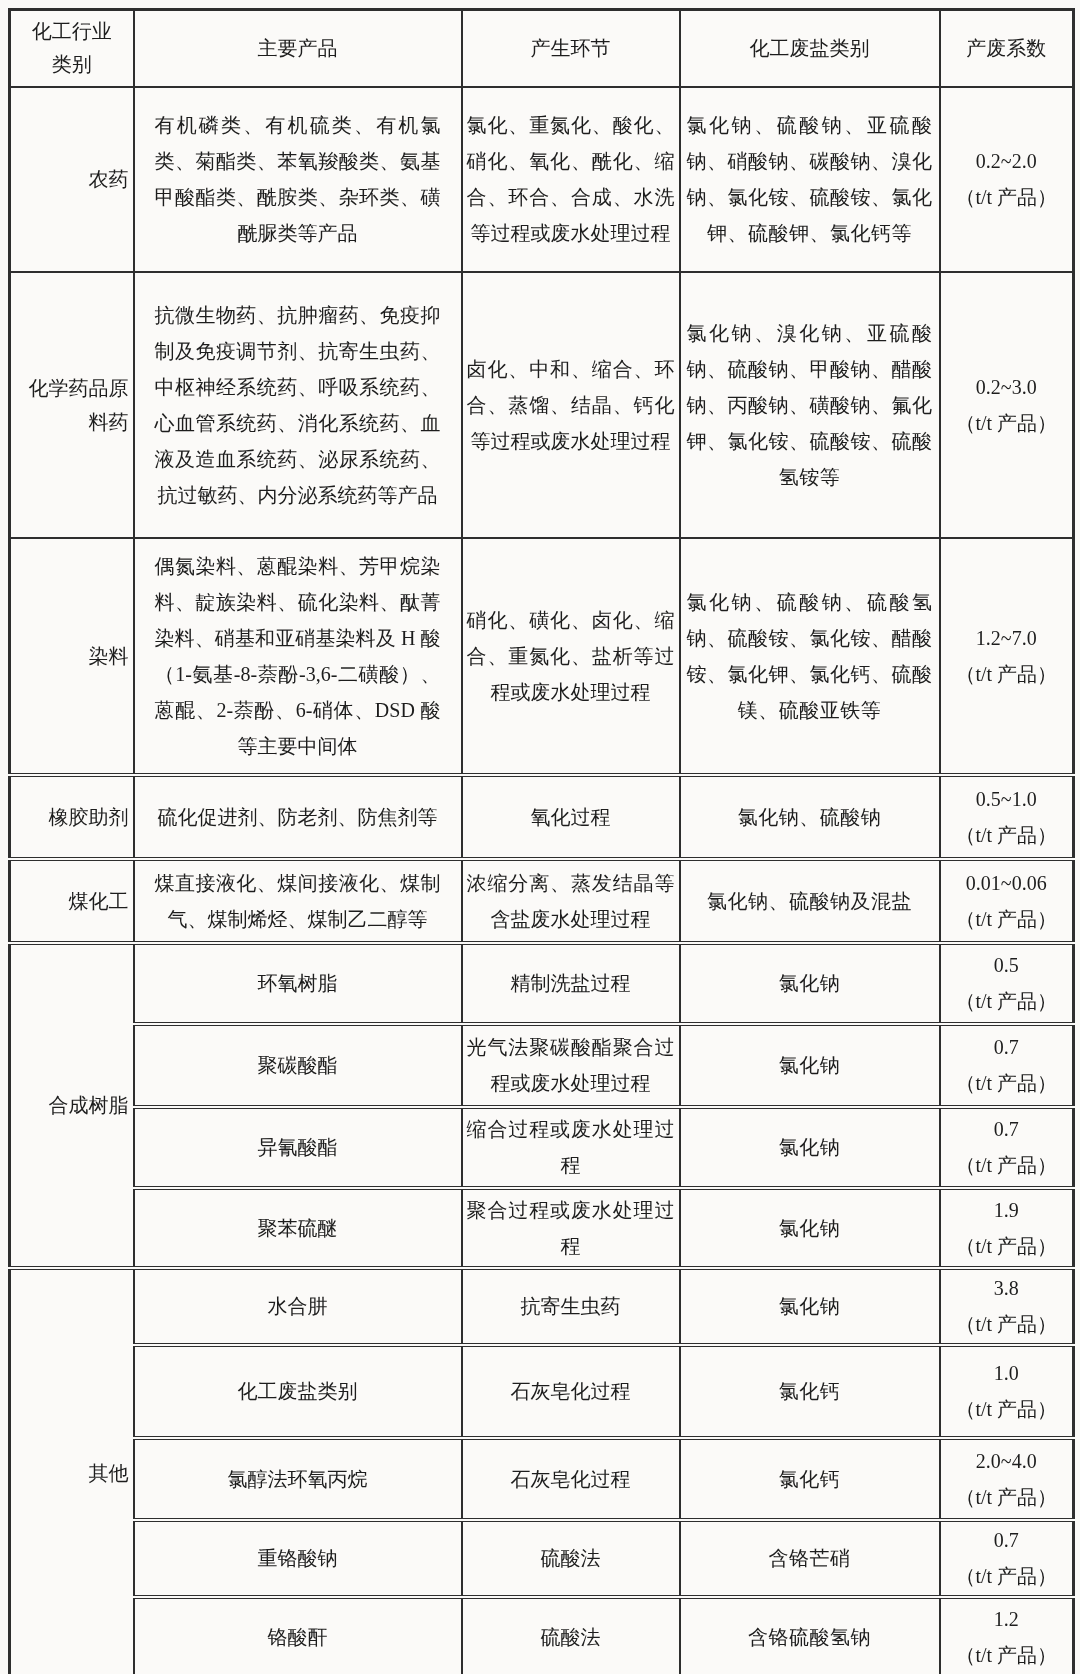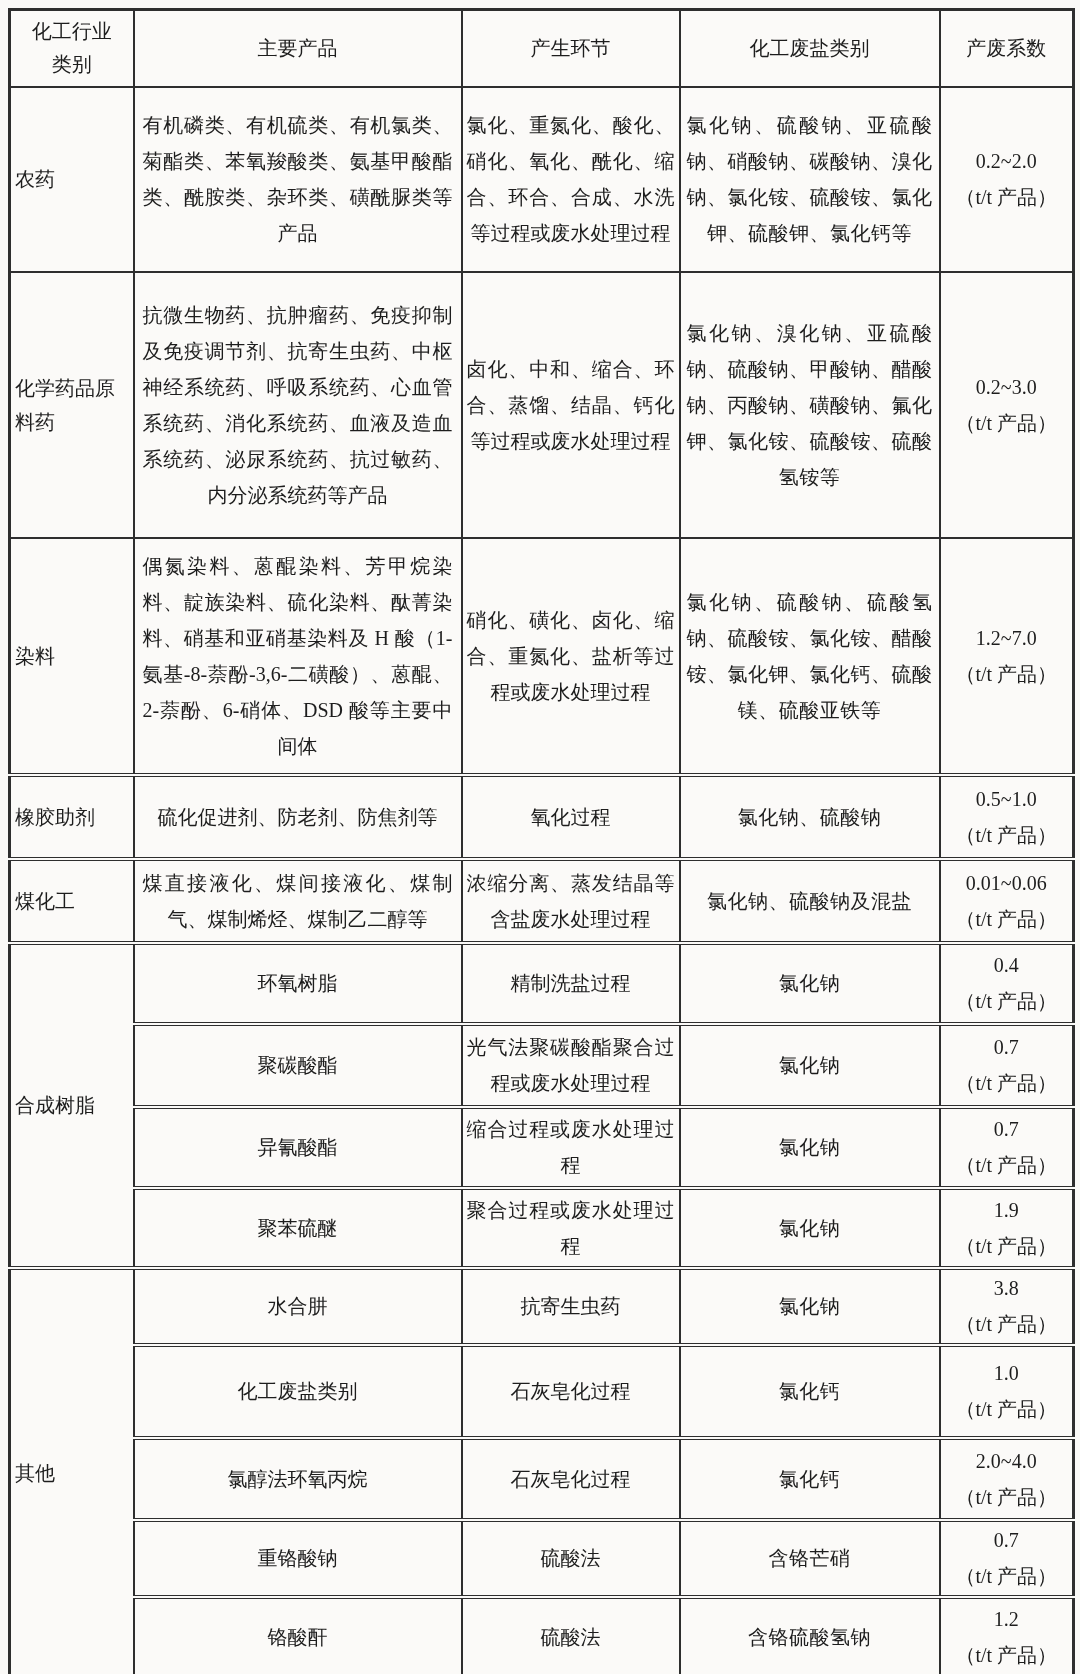--- a/index.html
+++ b/index.html
@@ -17,23 +17,23 @@
   }
   .wst th, .wst td {
     border:2px solid #2e2e2e;
     vertical-align:middle;
     font-weight:normal;
     font-size:20px;
     overflow:hidden;
   }
   .wst th { text-align:center; line-height:33px; padding:0 4px; }
   .pre  { white-space:pre-line; }
-  .cat  { text-align:left; line-height:34px; padding:0 4px; }
+  .cat  { text-align:right; line-height:34px; padding:0 4px; }
   .just { text-align:justify; text-align-last:center; line-height:36px; }
-  .c2   { padding:4px 8px; }
+  .c2   { padding:4px 20px; }
   .c3   { padding:2px 4px; }
   .c4   { padding:14px 6px; letter-spacing:0.5px; }
   .coef { text-align:center; line-height:36px; padding:0 12px; }
   .coef div { white-space:nowrap; }
   tr.dbl td { border-top:4px double #2e2e2e; }
 </style>
 </head>
 <body>
 
 <div class="page">
@@ -107,21 +107,21 @@
           <div>（t/t 产品）</div>
         </td>
       </tr>
 
       <tr style="height:81px" class="dbl">
         <td class="cat" rowspan="4">合成树脂</td>
         <td class="just c2">环氧树脂</td>
         <td class="just c3">精制洗盐过程</td>
         <td class="just c4">氯化钠</td>
         <td class="coef">
-          <div>0.4</div>
+          <div>0.5</div>
           <div>（t/t 产品）</div>
         </td>
       </tr>
       <tr style="height:83px" class="dbl">
         <td class="just c2">聚碳酸酯</td>
         <td class="just c3">光气法聚碳酸酯聚合过程或废水处理过程</td>
         <td class="just c4">氯化钠</td>
         <td class="coef">
           <div>0.7</div>
           <div>（t/t 产品）</div>

